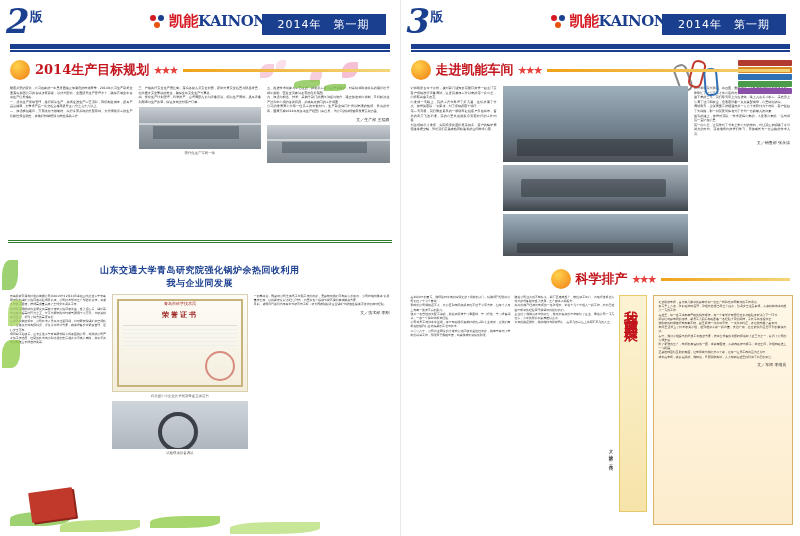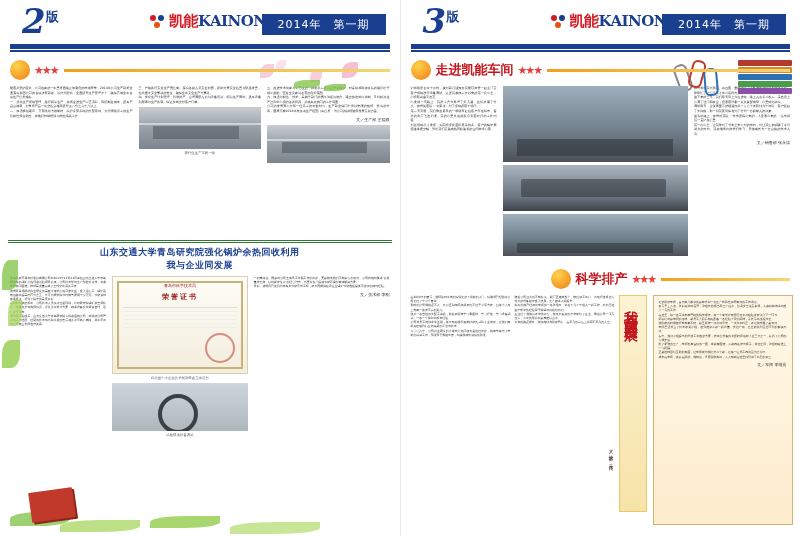--- a/index.html
+++ b/index.html
@@ -5,21 +5,21 @@
   html,body{margin:0;padding:0;}
   body{width:800px;height:536px;background:#ffffff;font-family:"DejaVu Sans","Liberation Sans",sans-serif;overflow:hidden;}
   .spread{position:relative;width:800px;height:536px;display:flex;}
   .page{position:relative;width:400px;height:536px;overflow:hidden;background:#fff;}
   .page.left{border-right:1px solid #e8e8e8;}
 
   
   .masthead{position:relative;height:52px;}
   .mast-rule{position:absolute;left:10px;right:10px;top:44px;height:5px;background:#1b3f8f;}
   .mast-rule:after{content:"";position:absolute;left:0;right:0;top:6px;height:2px;background:#1b3f8f;}
-  .pagenum{position:absolute;left:22px;top:4px;font-family:"DejaVu Serif","Liberation Serif",serif;font-size:34px;font-weight:bold;font-style:italic;color:#1b3f8f;letter-spacing:-1px;line-height:1;}
+  .pagenum{position:absolute;left:6px;top:4px;font-family:"DejaVu Serif","Liberation Serif",serif;font-size:34px;font-weight:bold;font-style:italic;color:#1b3f8f;letter-spacing:-1px;line-height:1;}
   .pagenum .ban{font-size:13px;font-style:normal;vertical-align:super;margin-left:1px;}
   .logo{position:absolute;left:150px;top:12px;display:flex;align-items:center;gap:3px;}
   .logo .mark{width:16px;height:14px;position:relative;}
   .logo .mark span{position:absolute;width:6px;height:6px;border-radius:50%;}
   .logo .mark span:nth-child(1){left:0;top:0;background:#d61a23;}
   .logo .mark span:nth-child(2){left:8px;top:0;background:#1b3f8f;}
   .logo .mark span:nth-child(3){left:4px;top:7px;background:#e8520f;}
   .logo .txt{font-family:"DejaVu Serif","Liberation Serif",serif;font-size:15px;font-weight:bold;color:#1b3f8f;letter-spacing:-.5px;}
   .logo .txt em{color:#d61a23;font-style:normal;}
   .issue{position:absolute;right:14px;top:14px;background:#1b3f8f;color:#fff;font-size:11px;padding:3px 16px;letter-spacing:1px;}
@@ -59,21 +59,21 @@
   .cert-seal{position:absolute;right:12px;bottom:10px;width:26px;height:26px;border:2px solid #c0392b;border-radius:50%;opacity:.55;}
 
   .cap{font-size:3.4px;color:#555;text-align:center;margin-top:2px;}
 
   
   .vine{position:absolute;pointer-events:none;}
   .petal{position:absolute;border-radius:60% 0 60% 0;opacity:.85;}
   .leafy{position:absolute;border-radius:50% 0 50% 0;background:#7dc242;opacity:.75;}
 
   
-  .feature{margin:4px 8px 0 8px;border-top:3px double #2e7d32;padding-top:3px;}
+  .feature{margin:4px 8px 0 8px;border-top:3px double #2e7d32;padding-top:21px;}
   .feature-title{text-align:center;font-family:"DejaVu Serif","Liberation Serif",serif;font-size:9px;font-weight:bold;color:#1b3f8f;letter-spacing:.5px;line-height:13px;}
 
   
   .vtitle{position:absolute;writing-mode:vertical-rl;text-orientation:upright;font-family:"DejaVu Serif","Liberation Serif",serif;font-weight:bold;color:#c2151c;}
   .vband{position:absolute;background:linear-gradient(180deg,#fdf3d4,#f6e3a8);border:1px solid #e8c96a;}
 
   
   .redbox{position:absolute;border:1px solid #d9b36b;background:linear-gradient(180deg,#fff8e8,#fdeccd);}
 
   .smalltx{font-size:2.9px;line-height:4.2px;color:#2b2b2b;text-align:justify;word-break:break-all;}
@@ -109,20 +109,21 @@
       <div class="petal" style="left:10px;top:6px;width:14px;height:14px;background:#f6c6d8;"></div>
       <div class="petal" style="left:26px;top:2px;width:10px;height:10px;background:#f9dbe6;"></div>
       <div class="petal" style="left:60px;top:12px;width:12px;height:12px;background:#f6c6d8;"></div>
       <div class="petal" style="left:92px;top:4px;width:16px;height:16px;background:#f3b4cd;"></div>
       <div class="leafy" style="left:44px;top:22px;width:26px;height:8px;"></div>
       <div class="leafy" style="left:74px;top:26px;width:22px;height:7px;"></div>
     </div>
 
     <div class="banner">
       <div class="bulb"></div>
+      <div class="btitle">2014生产目标规划</div>
       <div class="stars">★★★</div>
       <div class="bline"></div>
     </div>
 
     <div class="cols" style="height:150px;">
       <div class="col">
         <div class="tx">随着形势的变化，公司在新的一年里将面临更加激烈的市场竞争，2014年公司生产部将全面落实集团公司的各项决策部署，以此为契机，全面提升生产管理水平，确保完成全年各项生产任务指标。</div>
         <div class="tx">一、强化生产现场管理，推行精益生产，持续改进生产工艺流程，降低制造成本，提高产品合格率，力争将产品一次交检合格率提升至百分之九十八以上。</div>
         <div class="tx">二、加强班组建设，完善绩效考核制度，实行多劳多得的分配原则，充分调动员工的生产积极性和主动性，并做好技能培训与岗位练兵工作。</div>
       </div>

